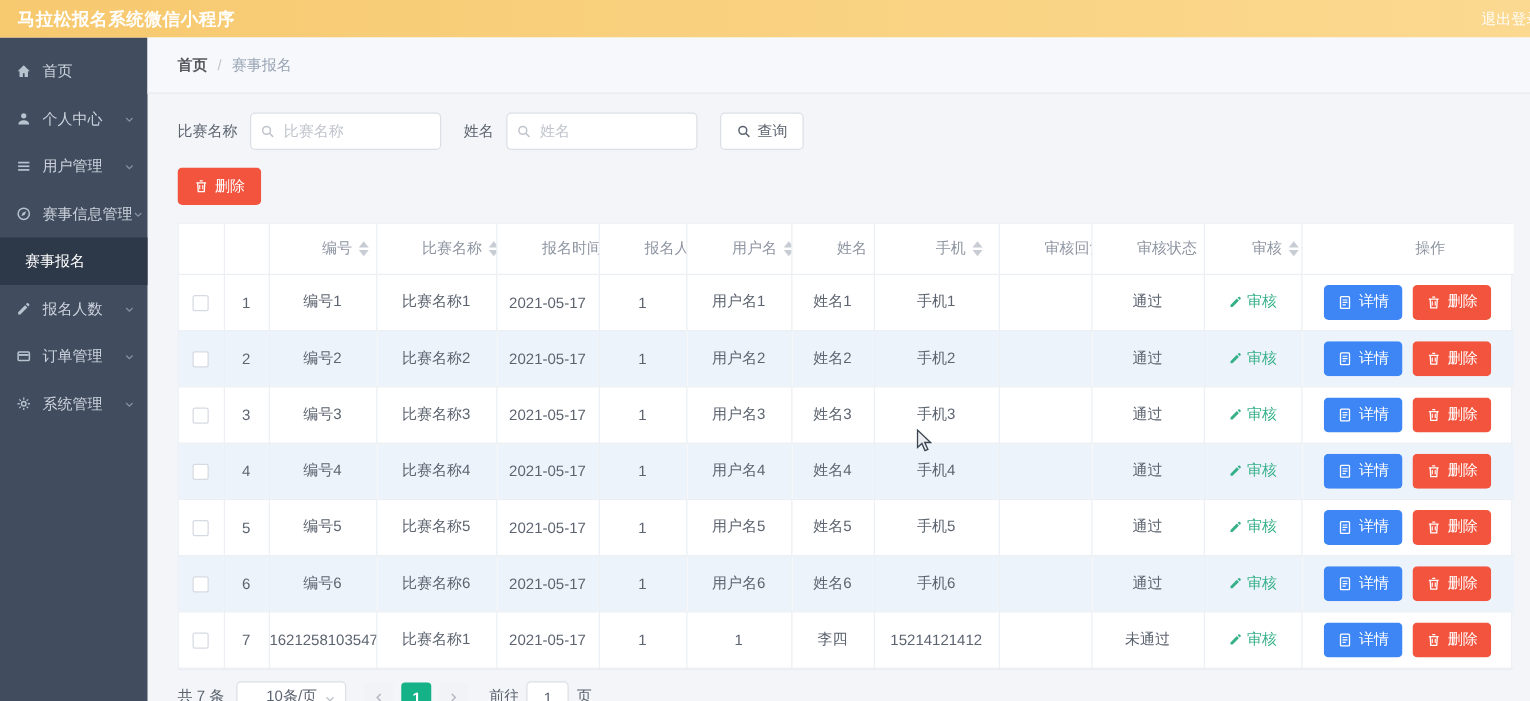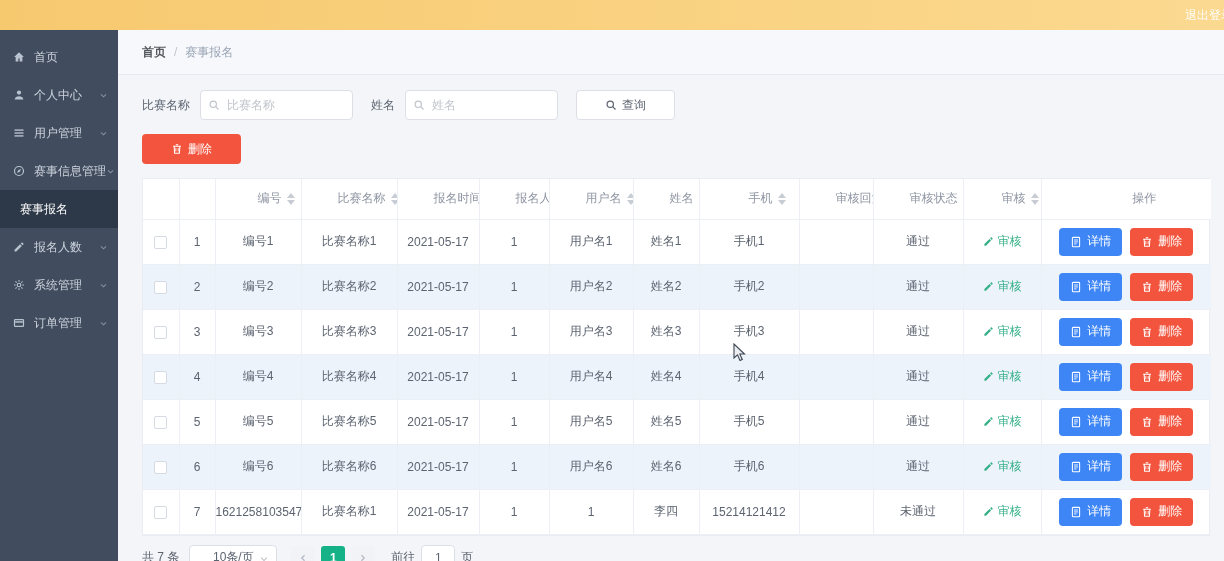--- a/index.html
+++ b/index.html
@@ -30,21 +30,21 @@
   .breadcrumb .bc-sep { color:#c0c4cc; margin:0 8px; }
   .breadcrumb .bc-current { color:#98a4b5; }
 
   
   .search-row { display:flex; align-items:center; margin:15px 0 0 24px; }
   .field-label { color:#5c6470; margin-right:10px; white-space:nowrap; }
   .el-input { position:relative; width:153px; height:30px; margin-right:18px; }
   .el-input input { width:100%; height:100%; border:1px solid #dcdfe6; border-radius:4px; background:#fff; padding:0 8px 0 26px; font-size:12px; color:#5c6470; font-family:inherit; outline:none; }
   .el-input input::placeholder { color:#c0c4cc; }
   .input-prefix { position:absolute; left:8px; top:9px; width:12px; height:12px; color:#c0c4cc; }
-  .btn { display:inline-flex; align-items:center; justify-content:center; gap:5px; height:30px; padding:0 28px; border-radius:4px; border:1px solid transparent; font-size:12px; cursor:pointer; font-family:inherit; white-space:nowrap; }
+  .btn { display:inline-flex; align-items:center; justify-content:center; gap:5px; height:30px; padding:0 12px; border-radius:4px; border:1px solid transparent; font-size:12px; cursor:pointer; font-family:inherit; white-space:nowrap; }
   .btn .icon { width:12px; height:12px; }
   .btn-plain { background:#fff; border-color:#dcdfe6; color:#5c6470; }
   .btn-danger { background:#f2543e; color:#fff; }
   .btn-primary { background:#3e86f5; color:#fff; }
   .btn-sm { height:28px; padding:0 10px; }
   .toolbar { margin:14px 0 0 24px; }
 
   
   .table-wrap { margin:14px 0 0 24px; width:1068px; background:#fff; border:1px solid #e9edf3; }
   table { width:100%; border-collapse:collapse; table-layout:fixed; }
@@ -73,20 +73,21 @@
   .pg-goto { margin-left:10px; display:flex; align-items:center; gap:6px; }
   .pg-goto input { width:34px; height:26px; border:1px solid #dcdfe6; border-radius:4px; text-align:center; font-size:12px; color:#5c6470; outline:none; font-family:inherit; }
 
   
   .cursor { position:absolute; left:733px; top:343px; width:13px; height:19px; pointer-events:none; z-index:50; }
 </style>
 </head>
 <body>
 
 <div class="topbar">
+  <span class="app-title">马拉松报名系统微信小程序</span>
   <span class="topbar-user">管理员 abo</span>
   <span class="topbar-logout">退出登录</span>
 </div>
 
 <div class="layout">
   <aside class="sidebar" id="sidebar-nav">
       <div class="side-item">
         <span class="icon s-icon">
           <svg viewBox="0 0 16 16">
             <path d="M8 1.5L1.5 8h2v6h3.6v-4h1.8v4h3.6V8h2z" fill="currentColor"></path>
@@ -147,39 +148,39 @@
         <span class="side-label">报名人数</span>
         <span class="icon chev">
           <svg viewBox="0 0 16 16">
             <path d="M3.5 6l4.5 4.5L12.5 6" fill="none" stroke="currentColor" stroke-width="1.8"></path>
           </svg>
         </span>
       </div>
       <div class="side-item">
         <span class="icon s-icon">
           <svg viewBox="0 0 16 16">
+            <rect x="2" y="3.5" width="12" height="9" rx="1" fill="none" stroke="currentColor" stroke-width="1.6"></rect>
+            <rect x="2.8" y="5.6" width="10.4" height="2" fill="currentColor"></rect>
+          </svg>
+        </span>
+        <span class="side-label">订单管理</span>
+        <span class="icon chev">
+          <svg viewBox="0 0 16 16">
+            <path d="M3.5 6l4.5 4.5L12.5 6" fill="none" stroke="currentColor" stroke-width="1.8"></path>
+          </svg>
+        </span>
+      </div>
+      <div class="side-item">
+        <span class="icon s-icon">
+          <svg viewBox="0 0 16 16">
             <circle cx="8" cy="8" r="2.4" fill="none" stroke="currentColor" stroke-width="1.5"></circle>
             <path d="M8 1.4v2.2M8 12.4v2.2M1.4 8h2.2M12.4 8h2.2M3.3 3.3l1.6 1.6M11.1 11.1l1.6 1.6M12.7 3.3l-1.6 1.6M4.9 11.1l-1.6 1.6" stroke="currentColor" stroke-width="1.4" fill="none"></path>
           </svg>
         </span>
         <span class="side-label">系统管理</span>
-        <span class="icon chev">
-          <svg viewBox="0 0 16 16">
-            <path d="M3.5 6l4.5 4.5L12.5 6" fill="none" stroke="currentColor" stroke-width="1.8"></path>
-          </svg>
-        </span>
-      </div>
-      <div class="side-item">
-        <span class="icon s-icon">
-          <svg viewBox="0 0 16 16">
-            <rect x="2" y="3.5" width="12" height="9" rx="1" fill="none" stroke="currentColor" stroke-width="1.6"></rect>
-            <rect x="2.8" y="5.6" width="10.4" height="2" fill="currentColor"></rect>
-          </svg>
-        </span>
-        <span class="side-label">订单管理</span>
         <span class="icon chev">
           <svg viewBox="0 0 16 16">
             <path d="M3.5 6l4.5 4.5L12.5 6" fill="none" stroke="currentColor" stroke-width="1.8"></path>
           </svg>
         </span>
       </div>
     </aside>
 
   <main class="main">
     <div class="breadcrumb">

